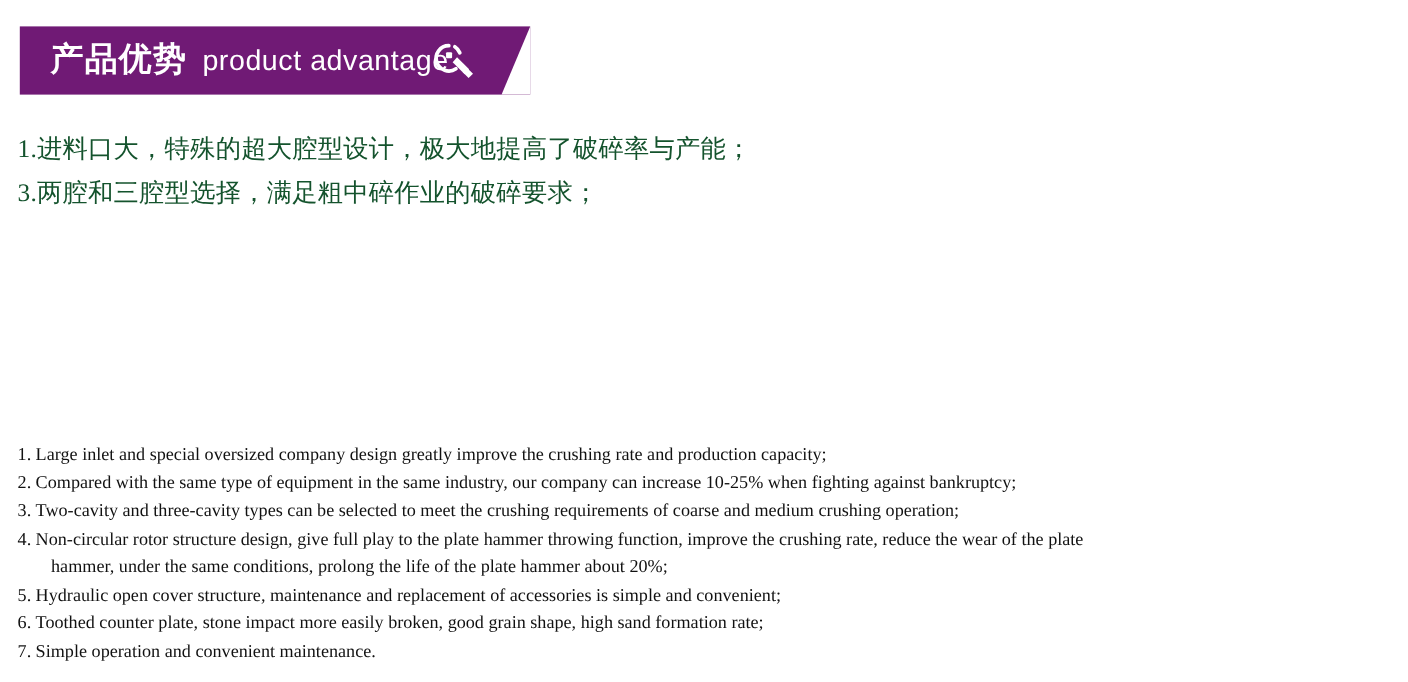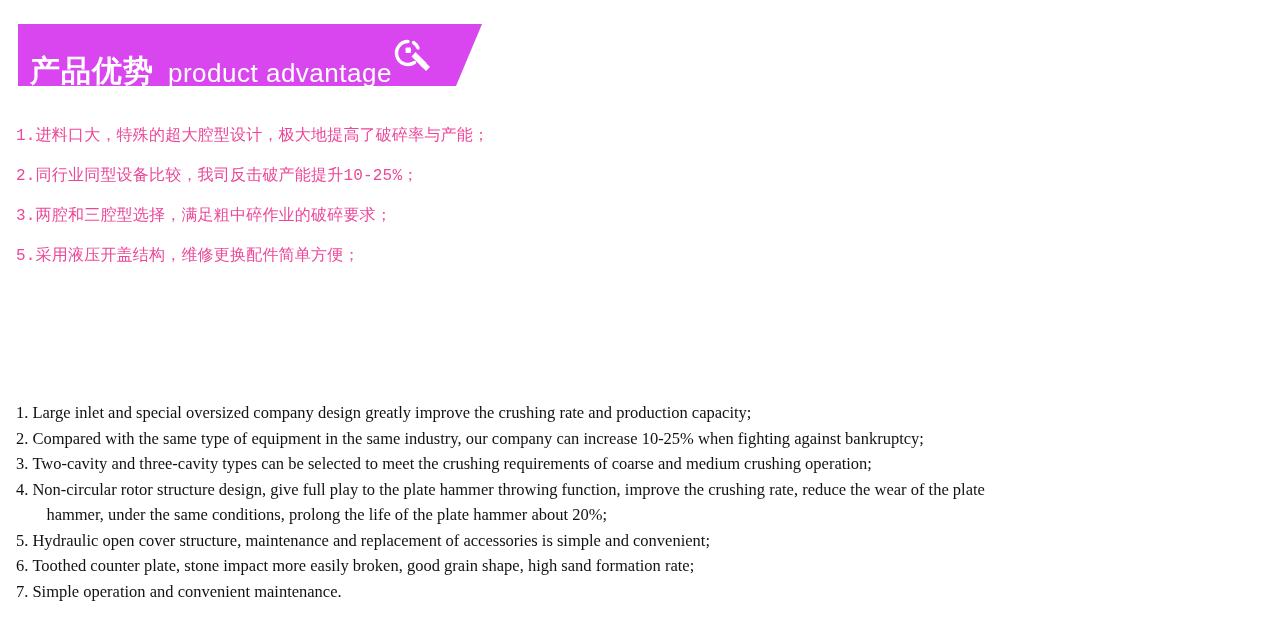--- a/index.html
+++ b/index.html
@@ -20,24 +20,24 @@
     background: #ffffff;
   }
 
   
   .banner {
     position: absolute;
     left: 18px;
     top: 24px;
     height: 62px;
     width: 464px;
-    background: #d946ef;
+    background: #701a75;
     display: flex;
-    align-items: flex-end;
-    padding-left: 12px;
+    align-items: center;
+    padding-left: 28px;
   }
   .banner::after {
     content: "";
     position: absolute;
     right: -0px;
     top: 0;
     width: 0;
     height: 0;
     border-style: solid;
     border-width: 0 0 62px 26px;
@@ -68,23 +68,23 @@
   }
 
   
   .cn-list {
     position: absolute;
     left: 16px;
     top: 116px;
     width: 1250px;
   }
   .cn-item {
-    font-family: Liberation Mono, monospace;
-    font-size: 16px;
-    color: #ec4899;
+    font-family: Liberation Serif, serif;
+    font-size: 23px;
+    color: #14532d;
     line-height: 40px;
     white-space: nowrap;
     letter-spacing: 0.2px;
   }
 
   
   .en-list {
     position: absolute;
     left: 16px;
     top: 400px;
@@ -131,23 +131,21 @@
           <rect x="19.5" y="15.5" width="5.5" height="5.5" rx="1"></rect>
           <path d="M29.5 20 L40.5 31 L36.5 35.5 L25.5 24.5 Z"></path>
           <path d="M38.5 29.5 l5.5 5.5 -4 4 -5.5 -5.5 z"></path>
         </g>
       </svg>
     </span>
   </div>
 
   <div class="cn-list">
     <div class="cn-item">1.进料口大，特殊的超大腔型设计，极大地提高了破碎率与产能；</div>
-    <div class="cn-item">2.同行业同型设备比较，我司反击破产能提升10-25%；</div>
     <div class="cn-item">3.两腔和三腔型选择，满足粗中碎作业的破碎要求；</div>
-    <div class="cn-item">5.采用液压开盖结构，维修更换配件简单方便；</div>
   </div>
 
   <div class="en-list">
     <div class="en-item">
       <span class="en-num">1.</span>
       <span class="en-text">Large inlet and special oversized company design greatly improve the crushing rate and production capacity;</span>
     </div>
     <div class="en-item">
       <span class="en-num">2.</span>
       <span class="en-text">Compared with the same type of equipment in the same industry, our company can increase 10-25% when fighting against bankruptcy;</span>

